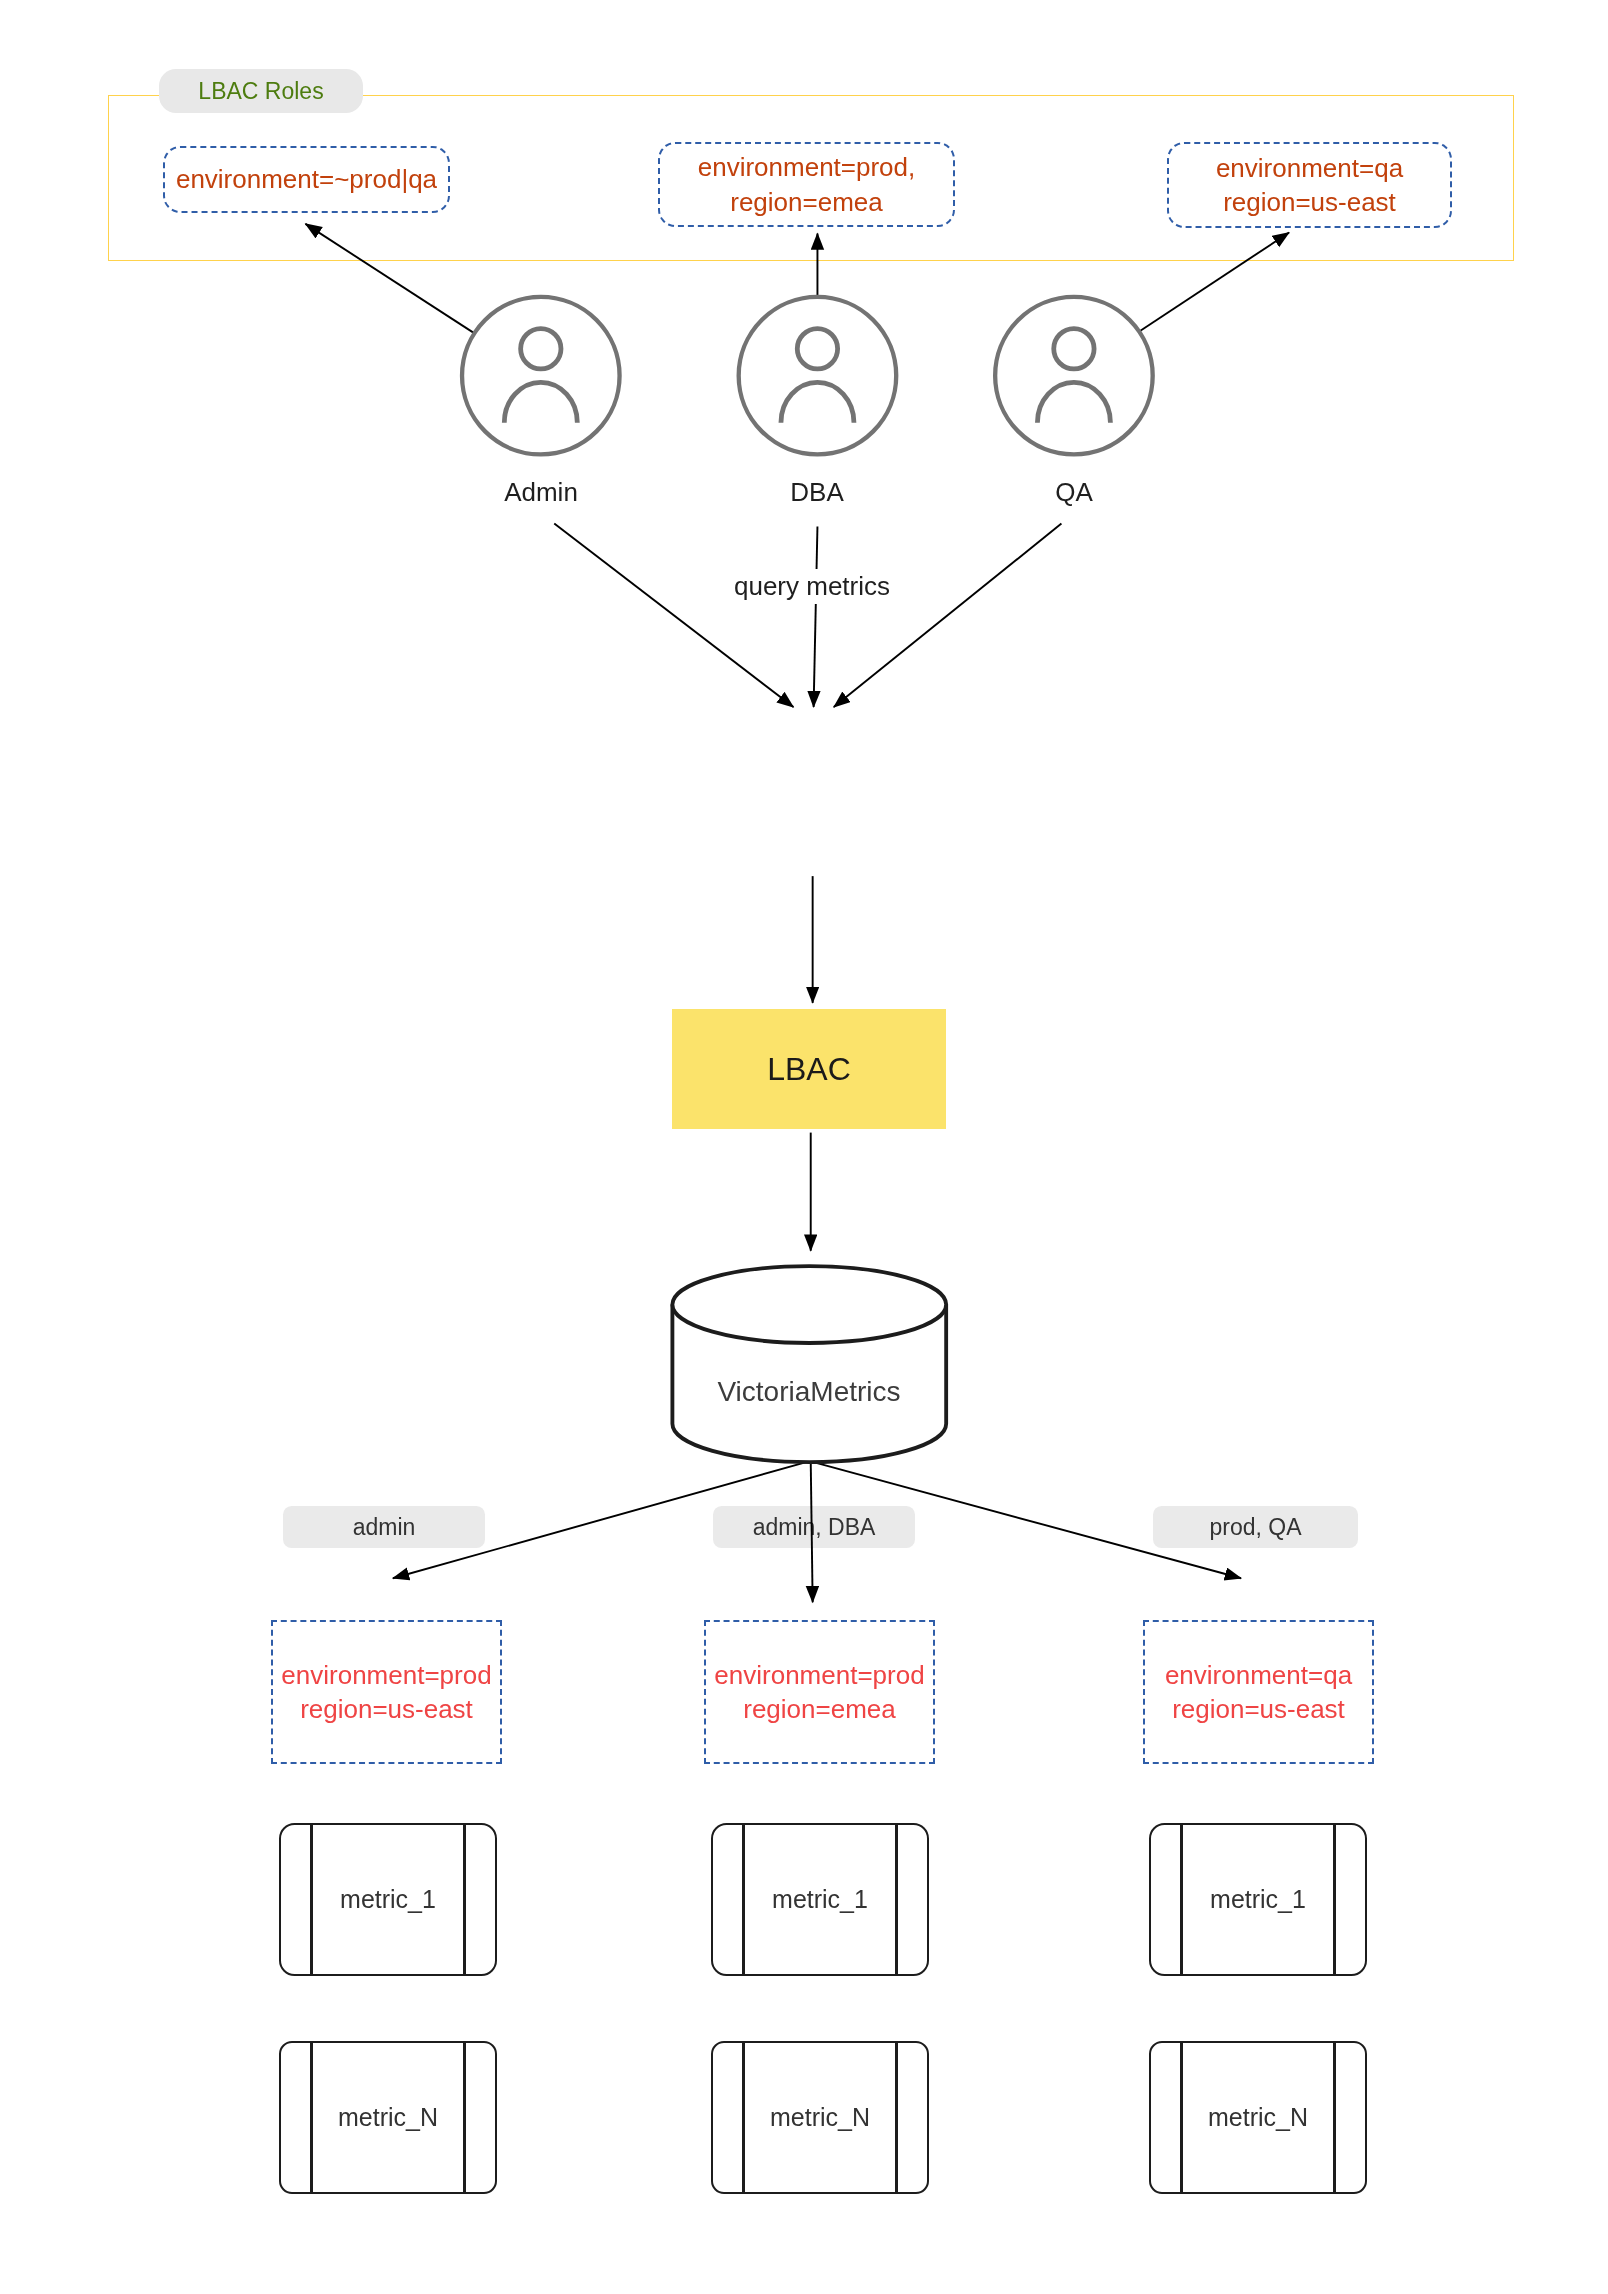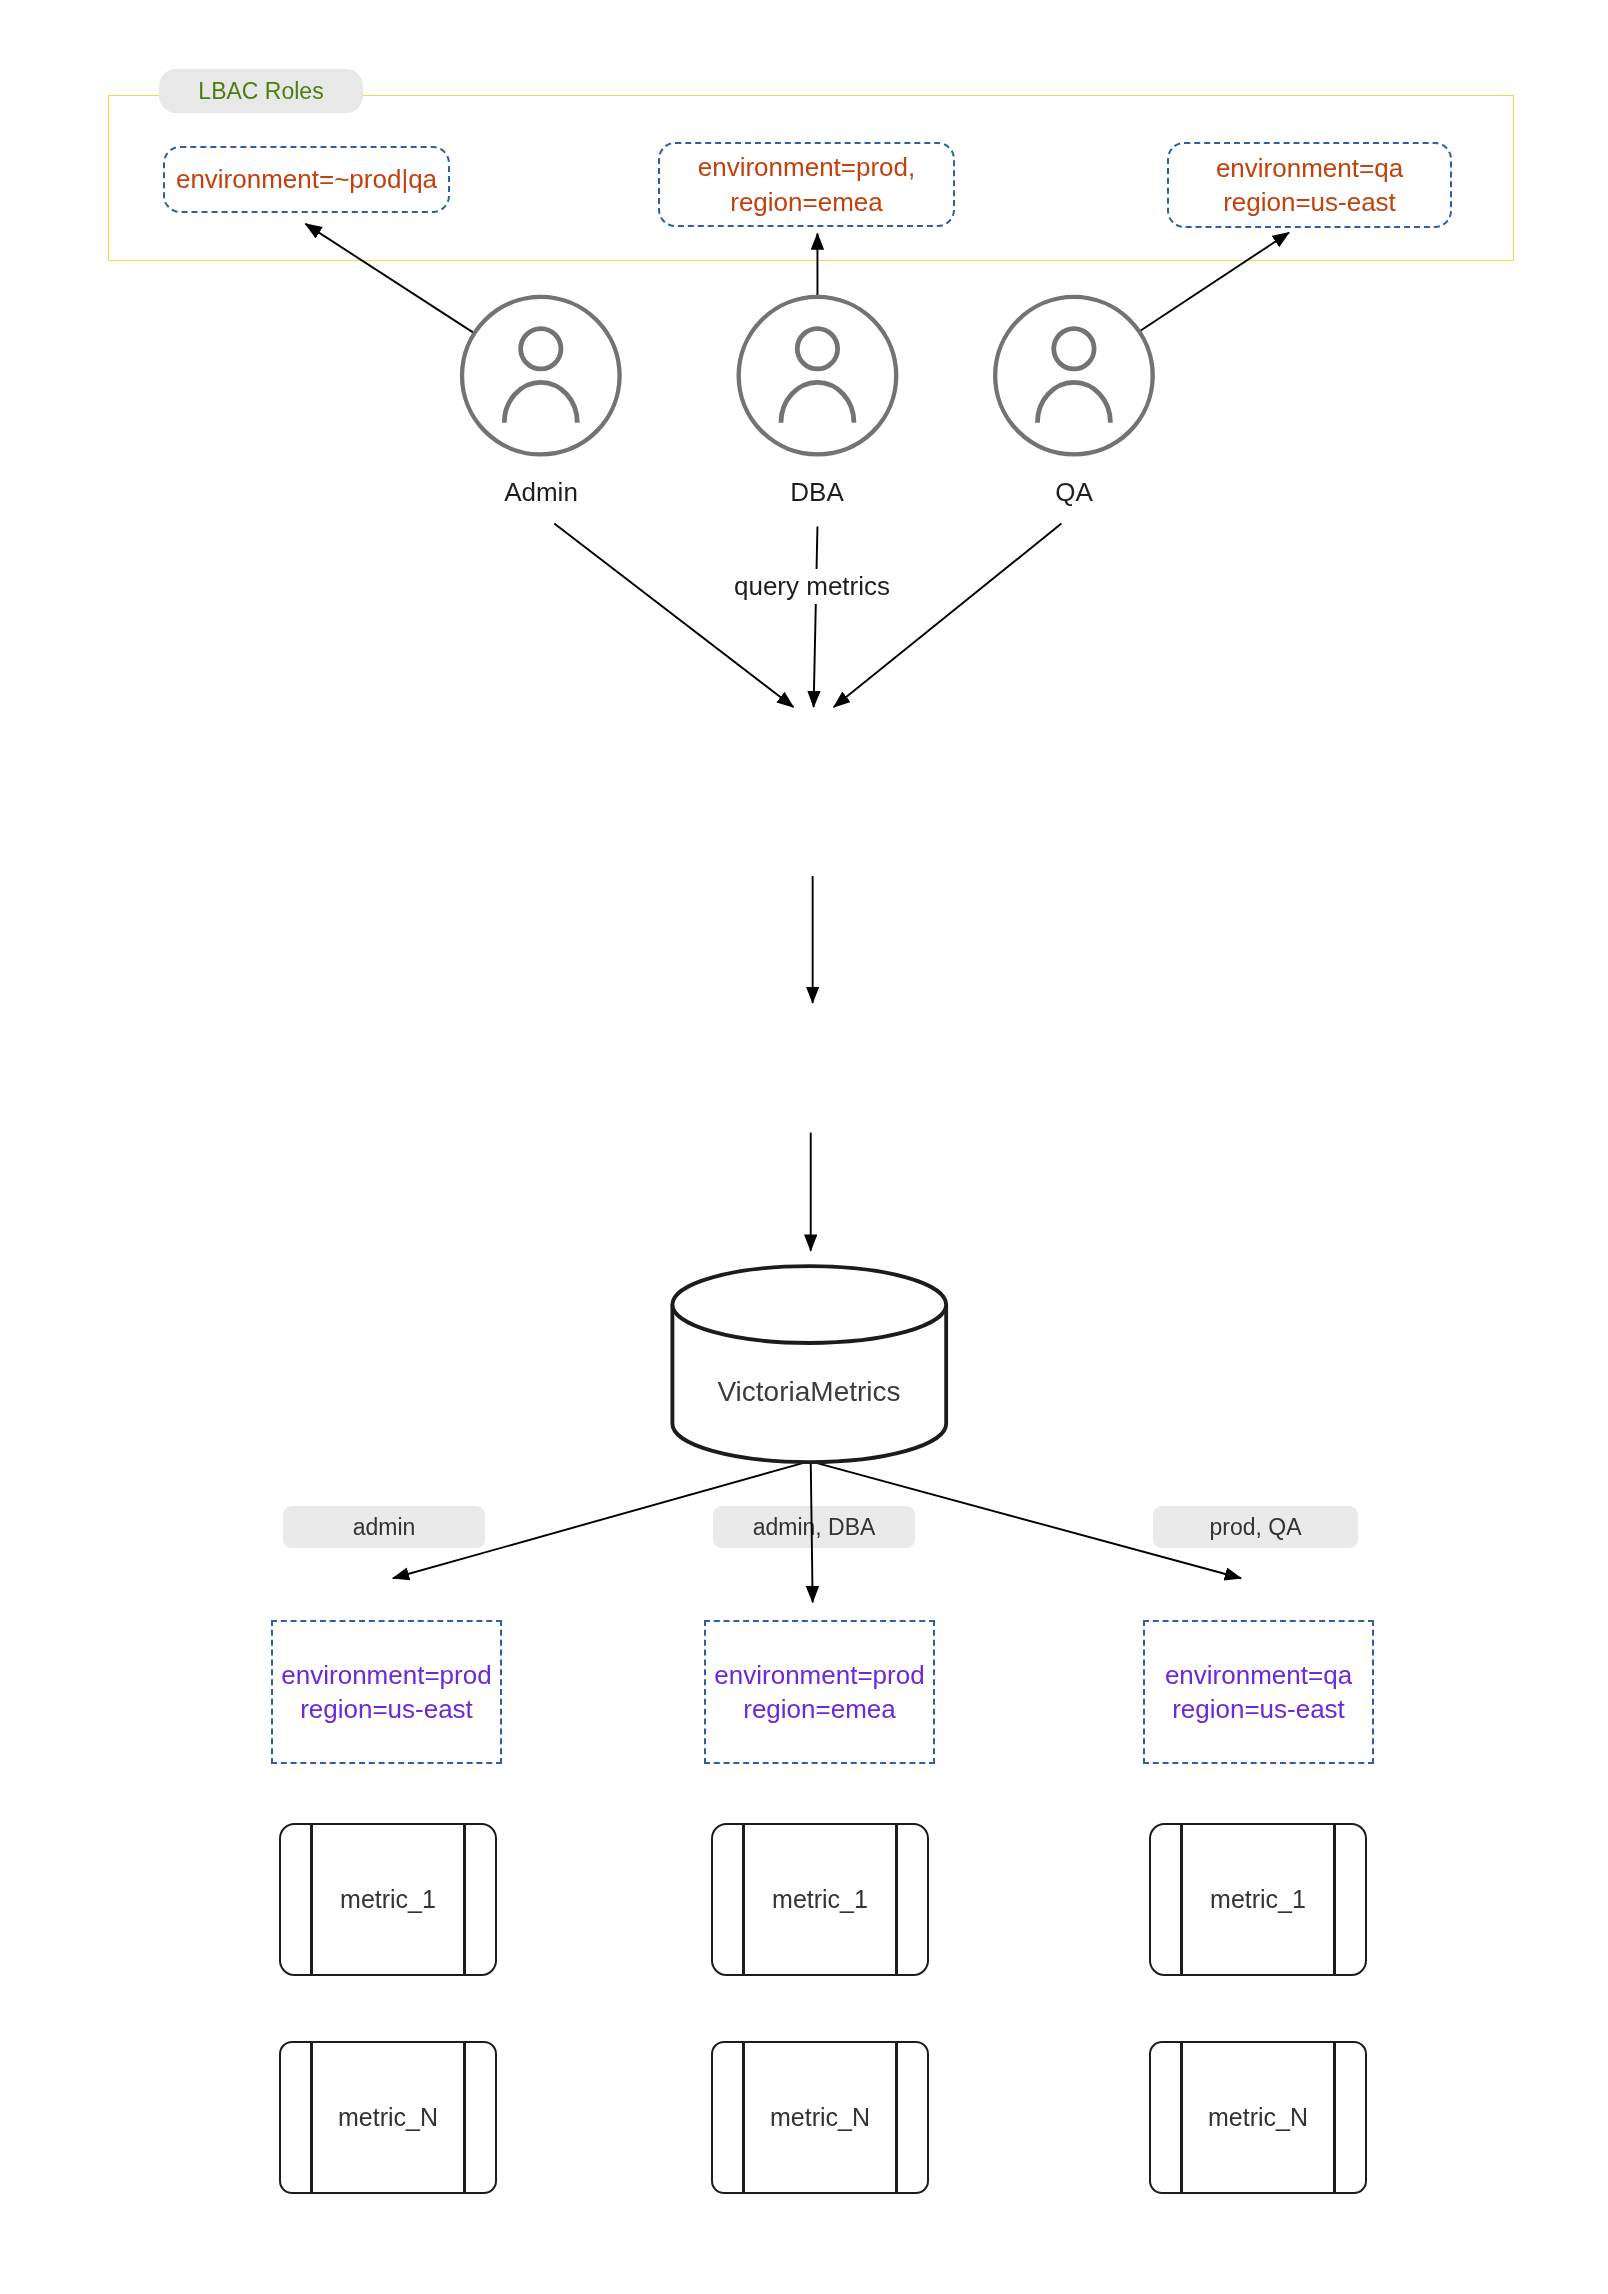--- a/index.html
+++ b/index.html
@@ -65,21 +65,21 @@
     font-size:23px;color:#333;
   }
   .badge-1{left:283px;width:202px;}
   .badge-2{left:713px;width:202px;}
   .badge-3{left:1153px;width:205px;}
   
   .filter-box{
     position:absolute;top:1620px;width:227px;height:140px;
     border:2.9px dashed #2F5DA8;background:#fff;
     display:flex;flex-direction:column;align-items:center;justify-content:center;
-    font-size:26px;line-height:1.32;color:#6d28d9;text-align:center;
+    font-size:26px;line-height:1.32;color:#ef4444;text-align:center;
   }
   .filter-1{left:271px;}
   .filter-2{left:704px;}
   .filter-3{left:1143px;}
   
   .metric{
     position:absolute;width:214px;height:149px;
     border:2.9px solid #1c1c1c;border-radius:15.4px;background:#fff;
     display:flex;align-items:center;justify-content:center;
     font-size:25px;color:#333;
@@ -116,20 +116,23 @@
   <div class="role-box role-c">
     <span>environment=qa</span>
     <span>region=us-east</span>
   </div>
 
   <div class="user-label" style="left:445px;top:477px;">Admin</div>
   <div class="user-label" style="left:721px;top:477px;">DBA</div>
   <div class="user-label" style="left:978px;top:477px;">QA</div>
 
 
+  <div class="node-lbac" style="background-color: rgb(251, 227, 107);">
+    <span>LBAC</span>
+  </div>
 
   <div class="badge badge-1">admin</div>
   <div class="badge badge-2">admin, DBA</div>
   <div class="badge badge-3">prod, QA</div>
 
   <div class="filter-box filter-1">
     <span>environment=prod</span>
     <span>region=us-east</span>
   </div>
   <div class="filter-box filter-2">

